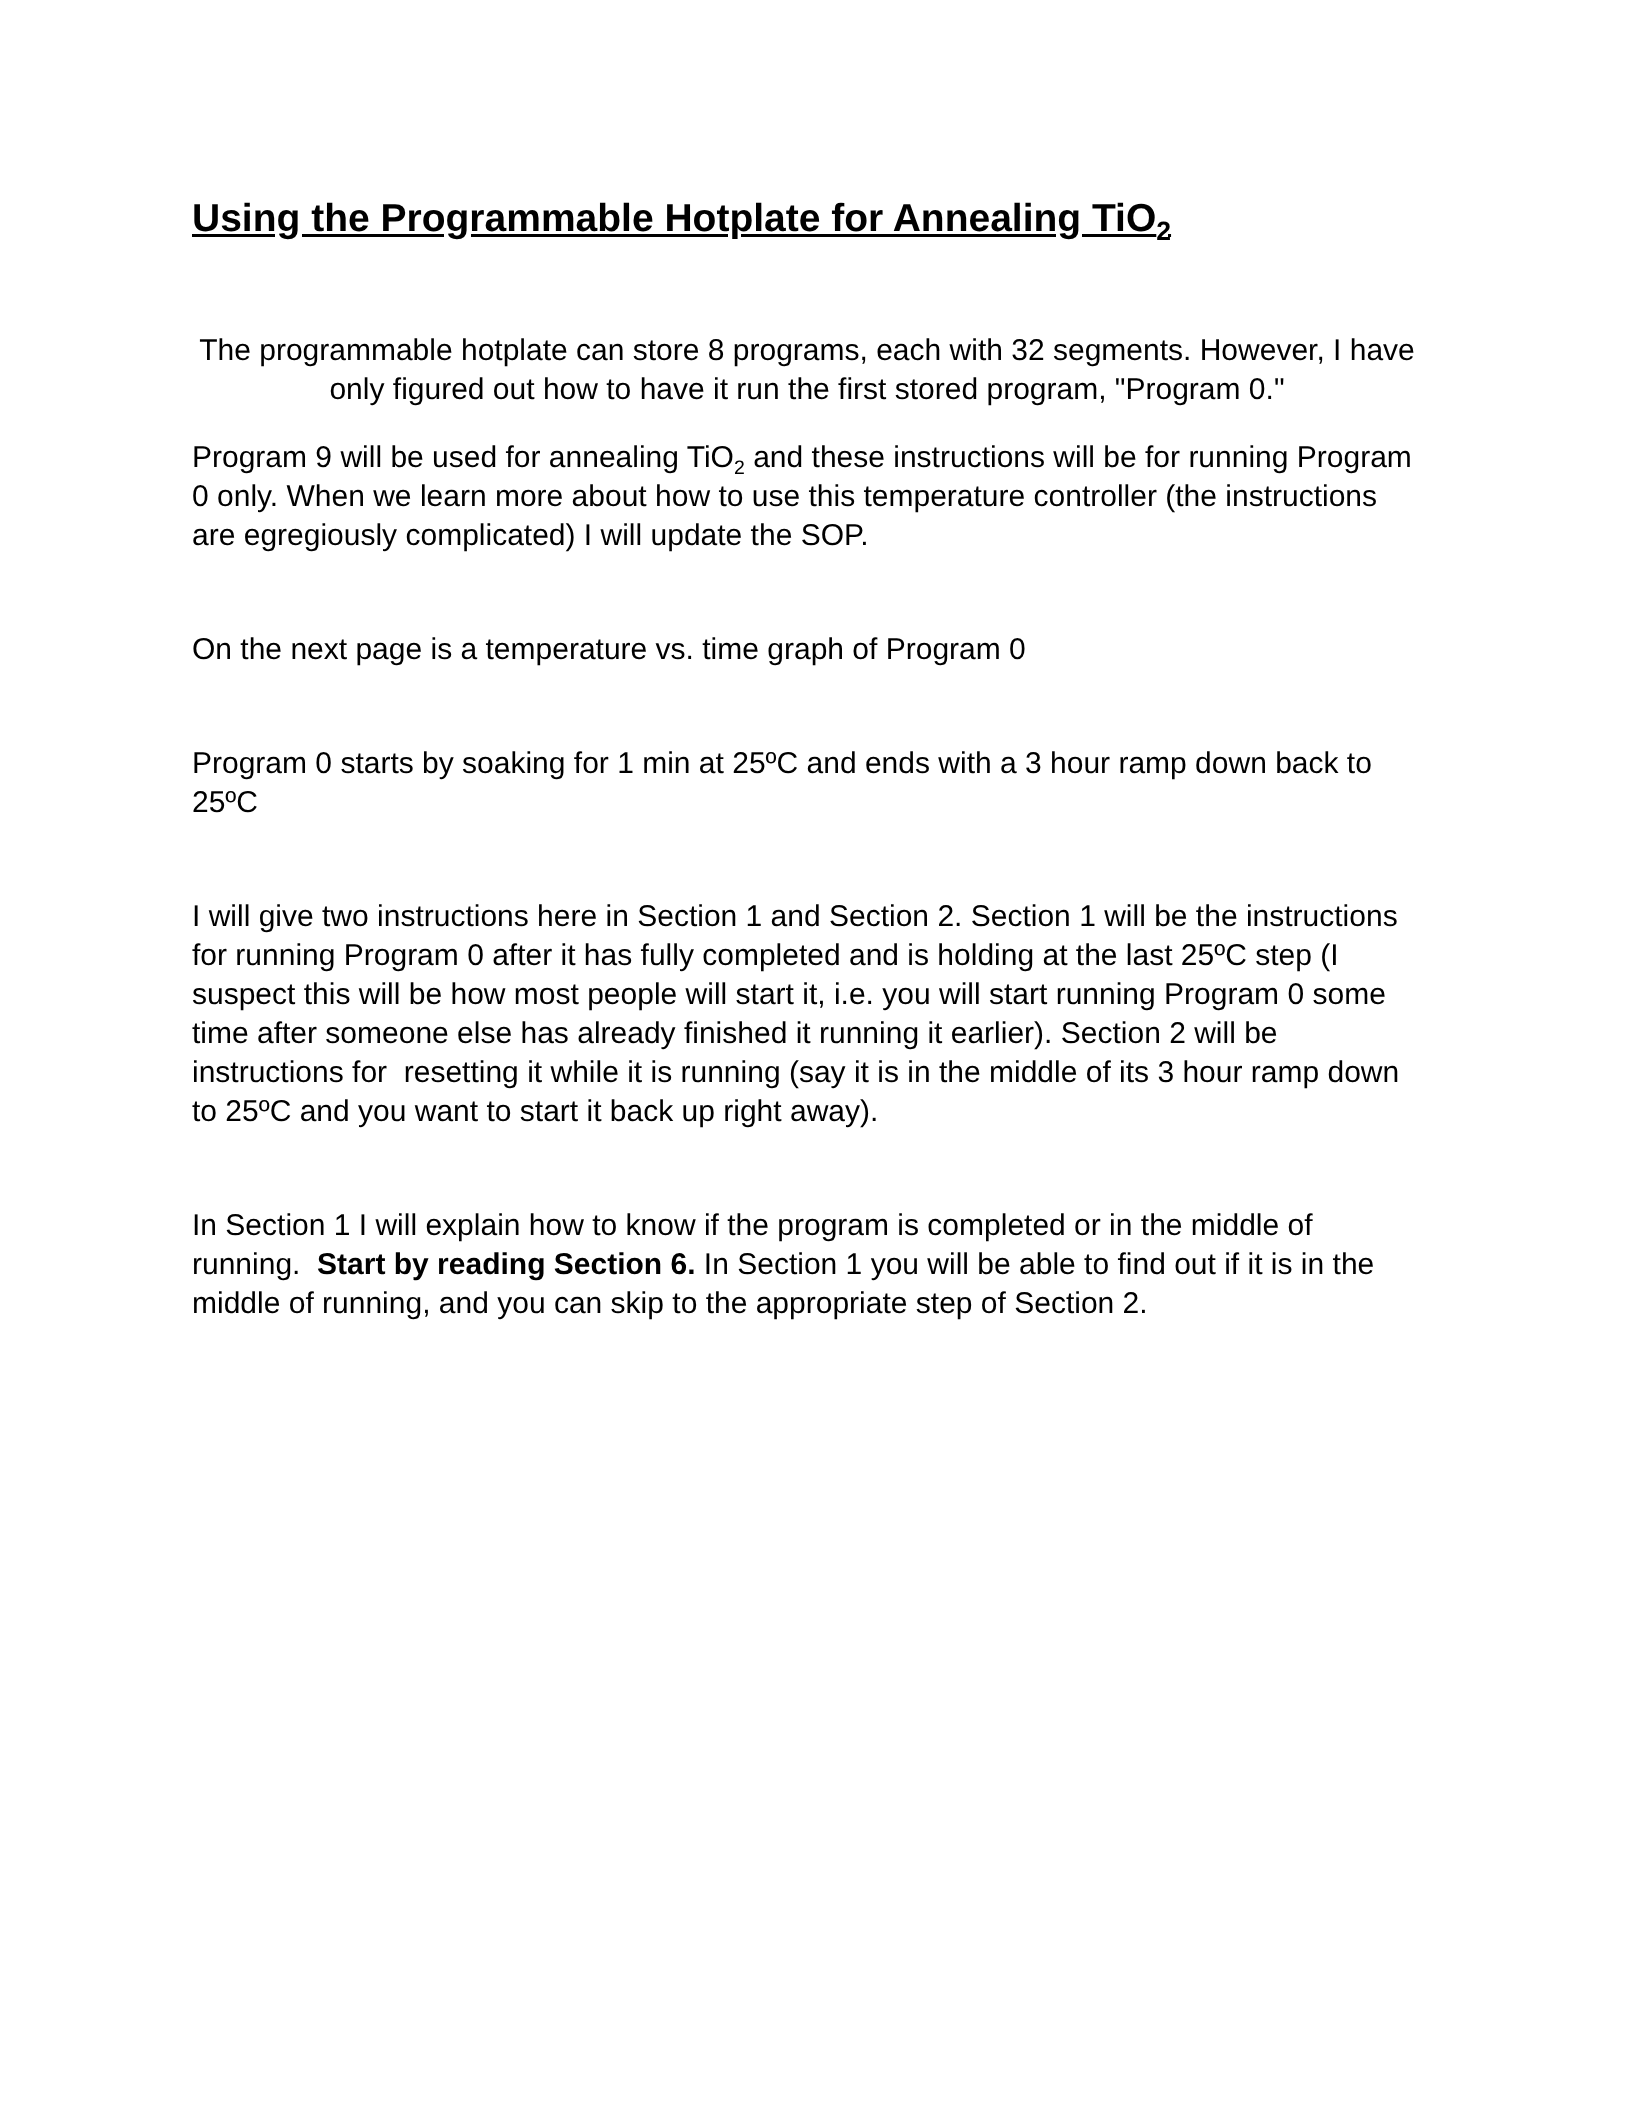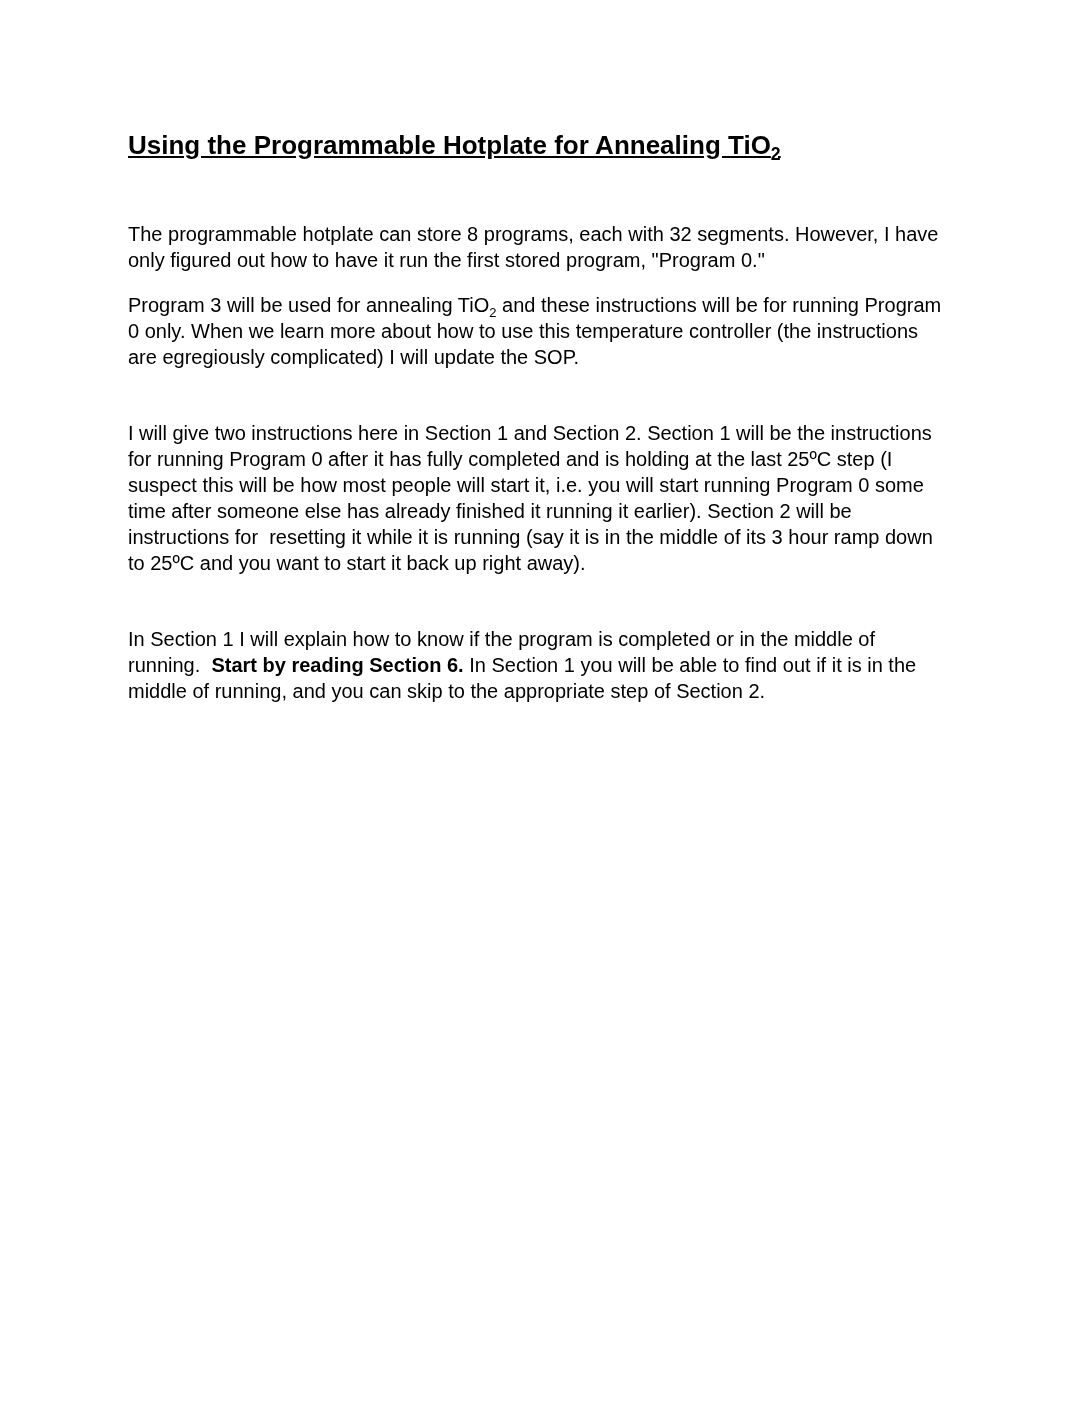--- a/index.html
+++ b/index.html
@@ -34,40 +34,43 @@
     line-height: 0;
   }
   .para {
     font-size: 20px;
     line-height: 26px;
     margin: 0 0 50px 0;
     white-space: pre-wrap;
   }
   .para.tight {
     margin-bottom: 19px;
+    text-align: center;
   }
   .para sub {
     font-size: 65%;
     line-height: 0;
   }
   .seg-bold {
     font-weight: bold;
   }
 </style>
 </head>
 <body>
 
 <div class="page">
 
   <h1 class="doc-title"><span>Using the Programmable Hotplate for Annealing TiO</span><sub>2</sub></h1>
 
   <p class="para tight"><span>The programmable hotplate can store 8 programs, each with 32 segments. However, I have only figured out how to have it run the first stored program, "Program 0."</span></p>
 
-  <p class="para"><span>Program 3 will be used for annealing TiO</span><sub>2</sub><span> and these instructions will be for running Program 0 only. When we learn more about how to use this temperature controller (the instructions are egregiously complicated) I will update the SOP.</span></p>
+  <p class="para"><span>Program 9 will be used for annealing TiO</span><sub>2</sub><span> and these instructions will be for running Program 0 only. When we learn more about how to use this temperature controller (the instructions are egregiously complicated) I will update the SOP.</span></p>
 
+  <p class="para"><span>On the next page is a temperature vs. time graph of Program 0</span></p>
 
+  <p class="para"><span>Program 0 starts by soaking for 1 min at 25ºC and ends with a 3 hour ramp down back to 25ºC</span></p>
 
 
   <p class="para"><span>I will give two instructions here in Section 1 and Section 2. Section 1 will be the instructions for running Program 0 after it has fully completed and is holding at the last 25ºC step (I suspect this will be how most people will start it, i.e. you will start running Program 0 some time after someone else has already finished it running it earlier). Section 2 will be instructions for  resetting it while it is running (say it is in the middle of its 3 hour ramp down to 25ºC and you want to start it back up right away).</span></p>
 
   <p class="para"><span>In Section 1 I will explain how to know if the program is completed or in the middle of running.  </span><span class="seg-bold">Start by reading Section 6.</span><span> In Section 1 you will be able to find out if it is in the middle of running, and you can skip to the appropriate step of Section 2.</span></p>
 
 </div>
 
 </body></html>

